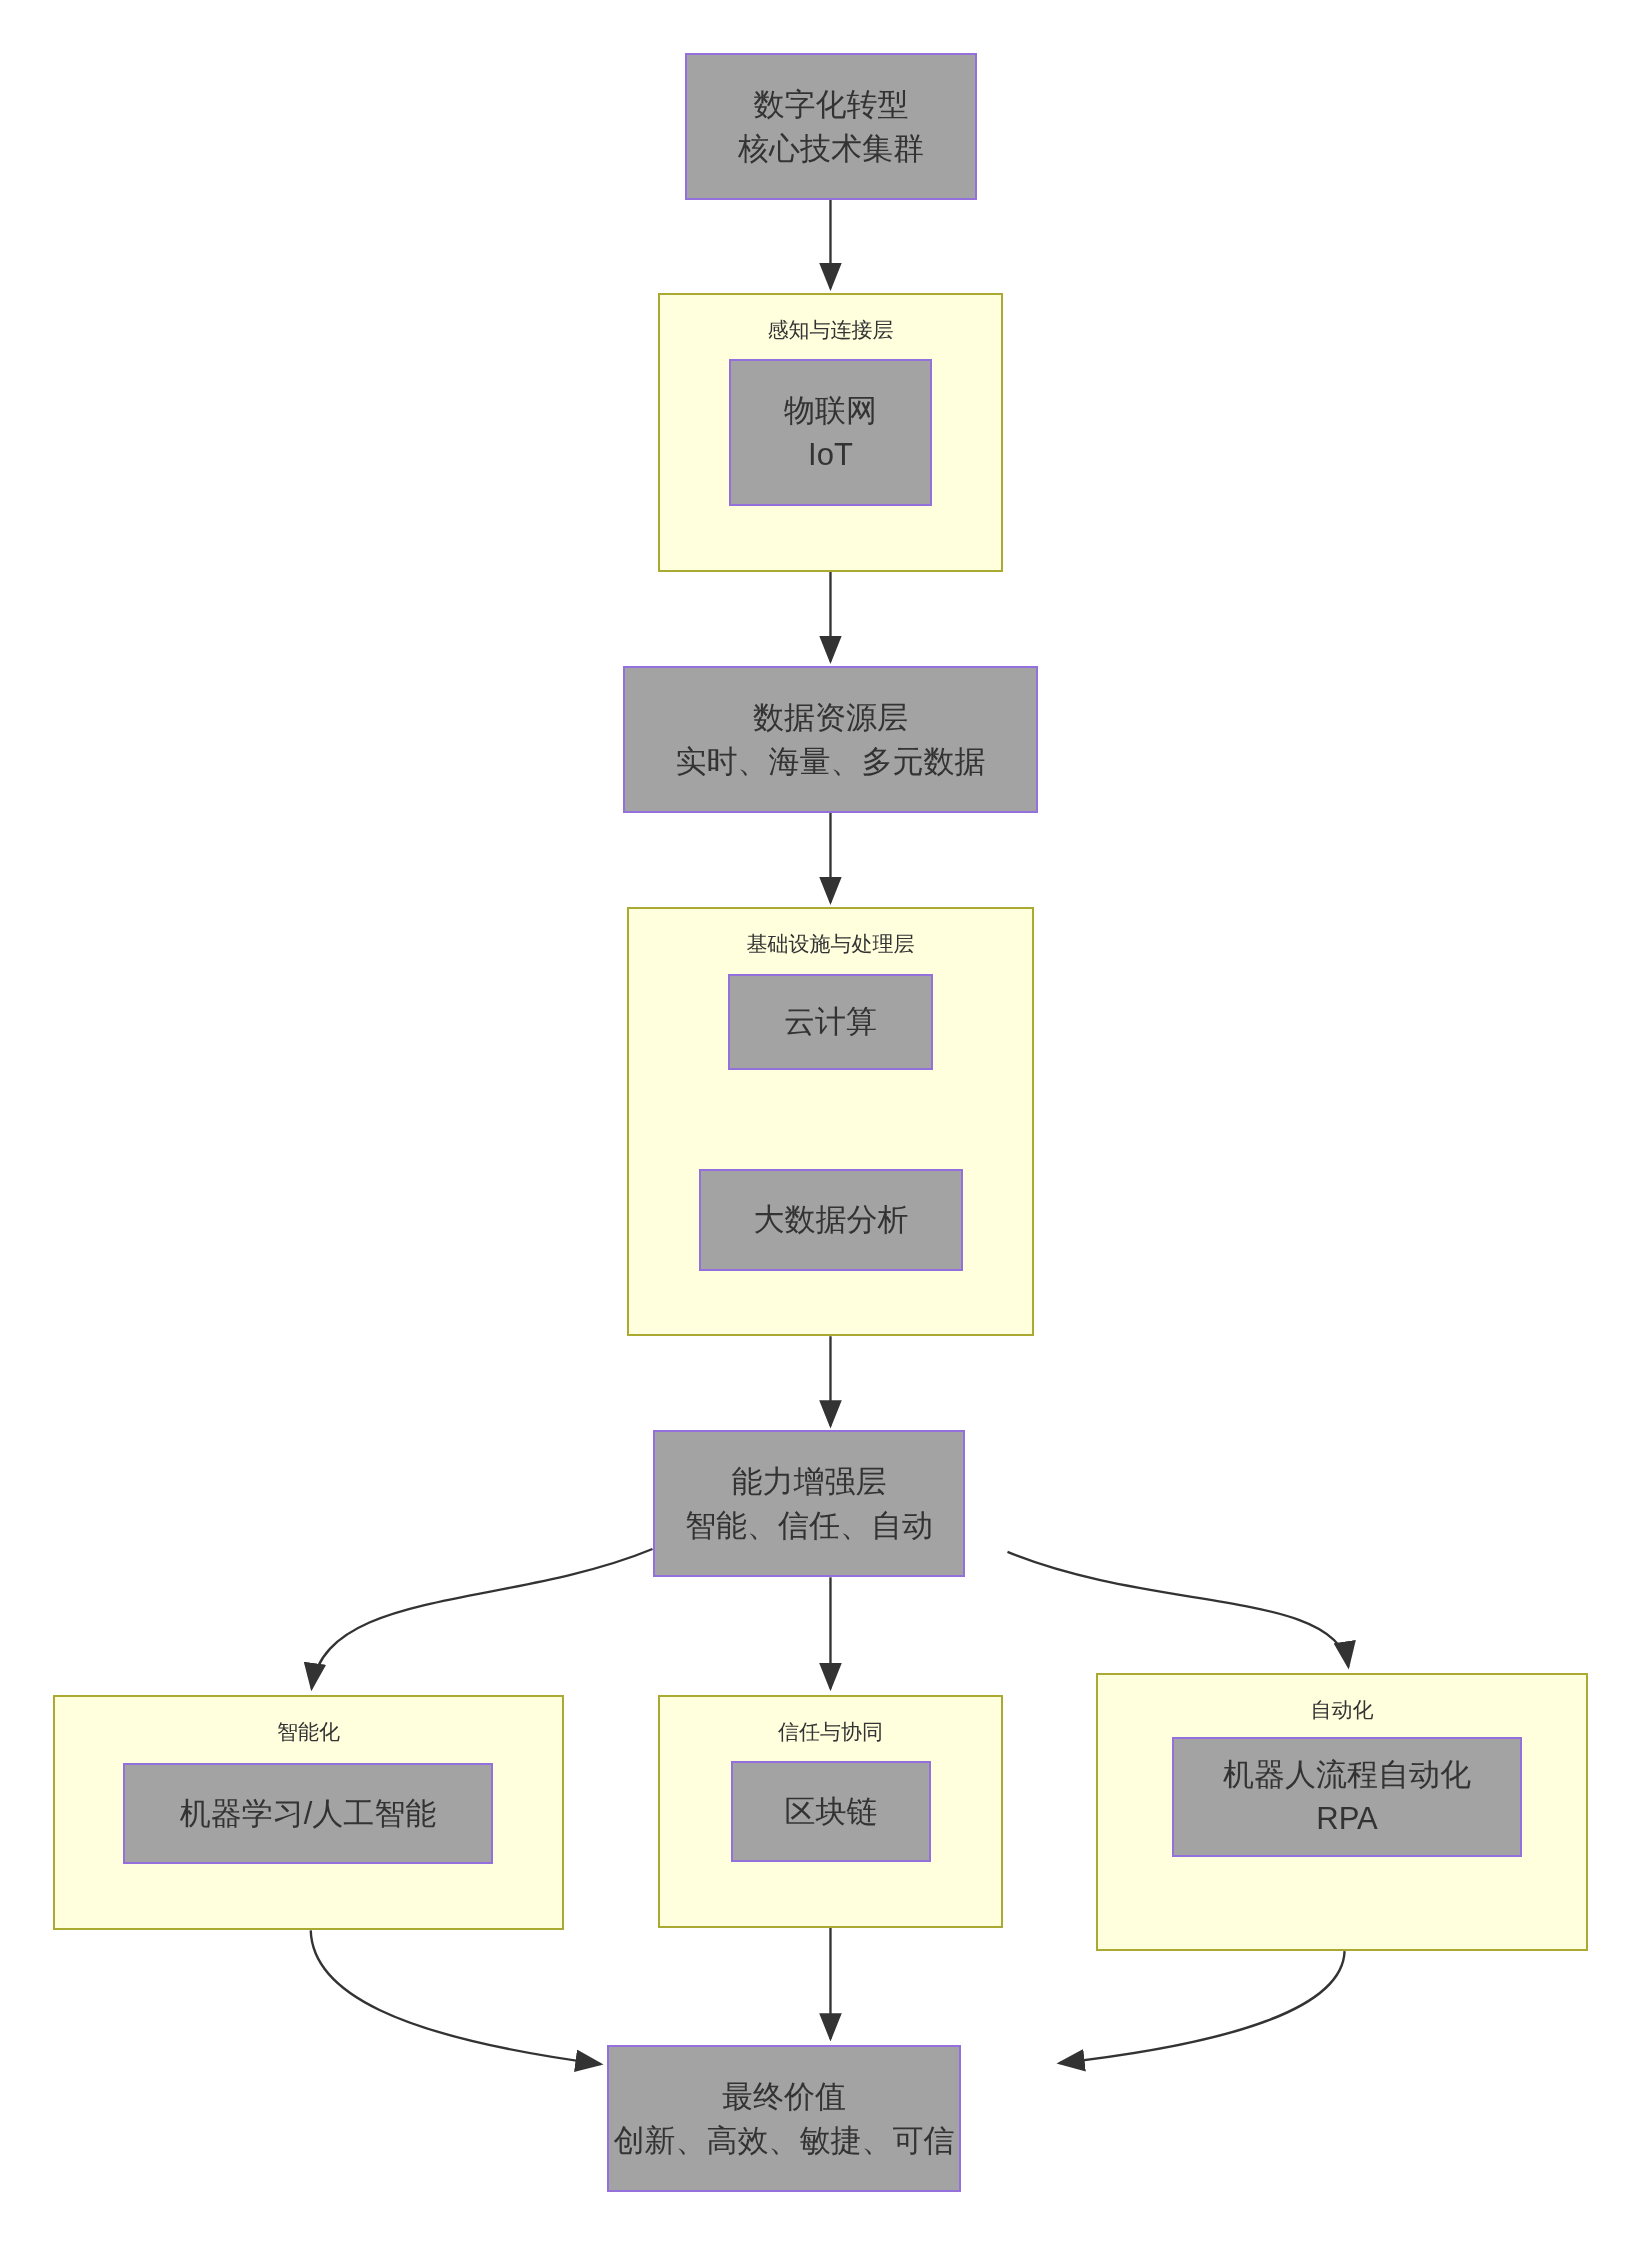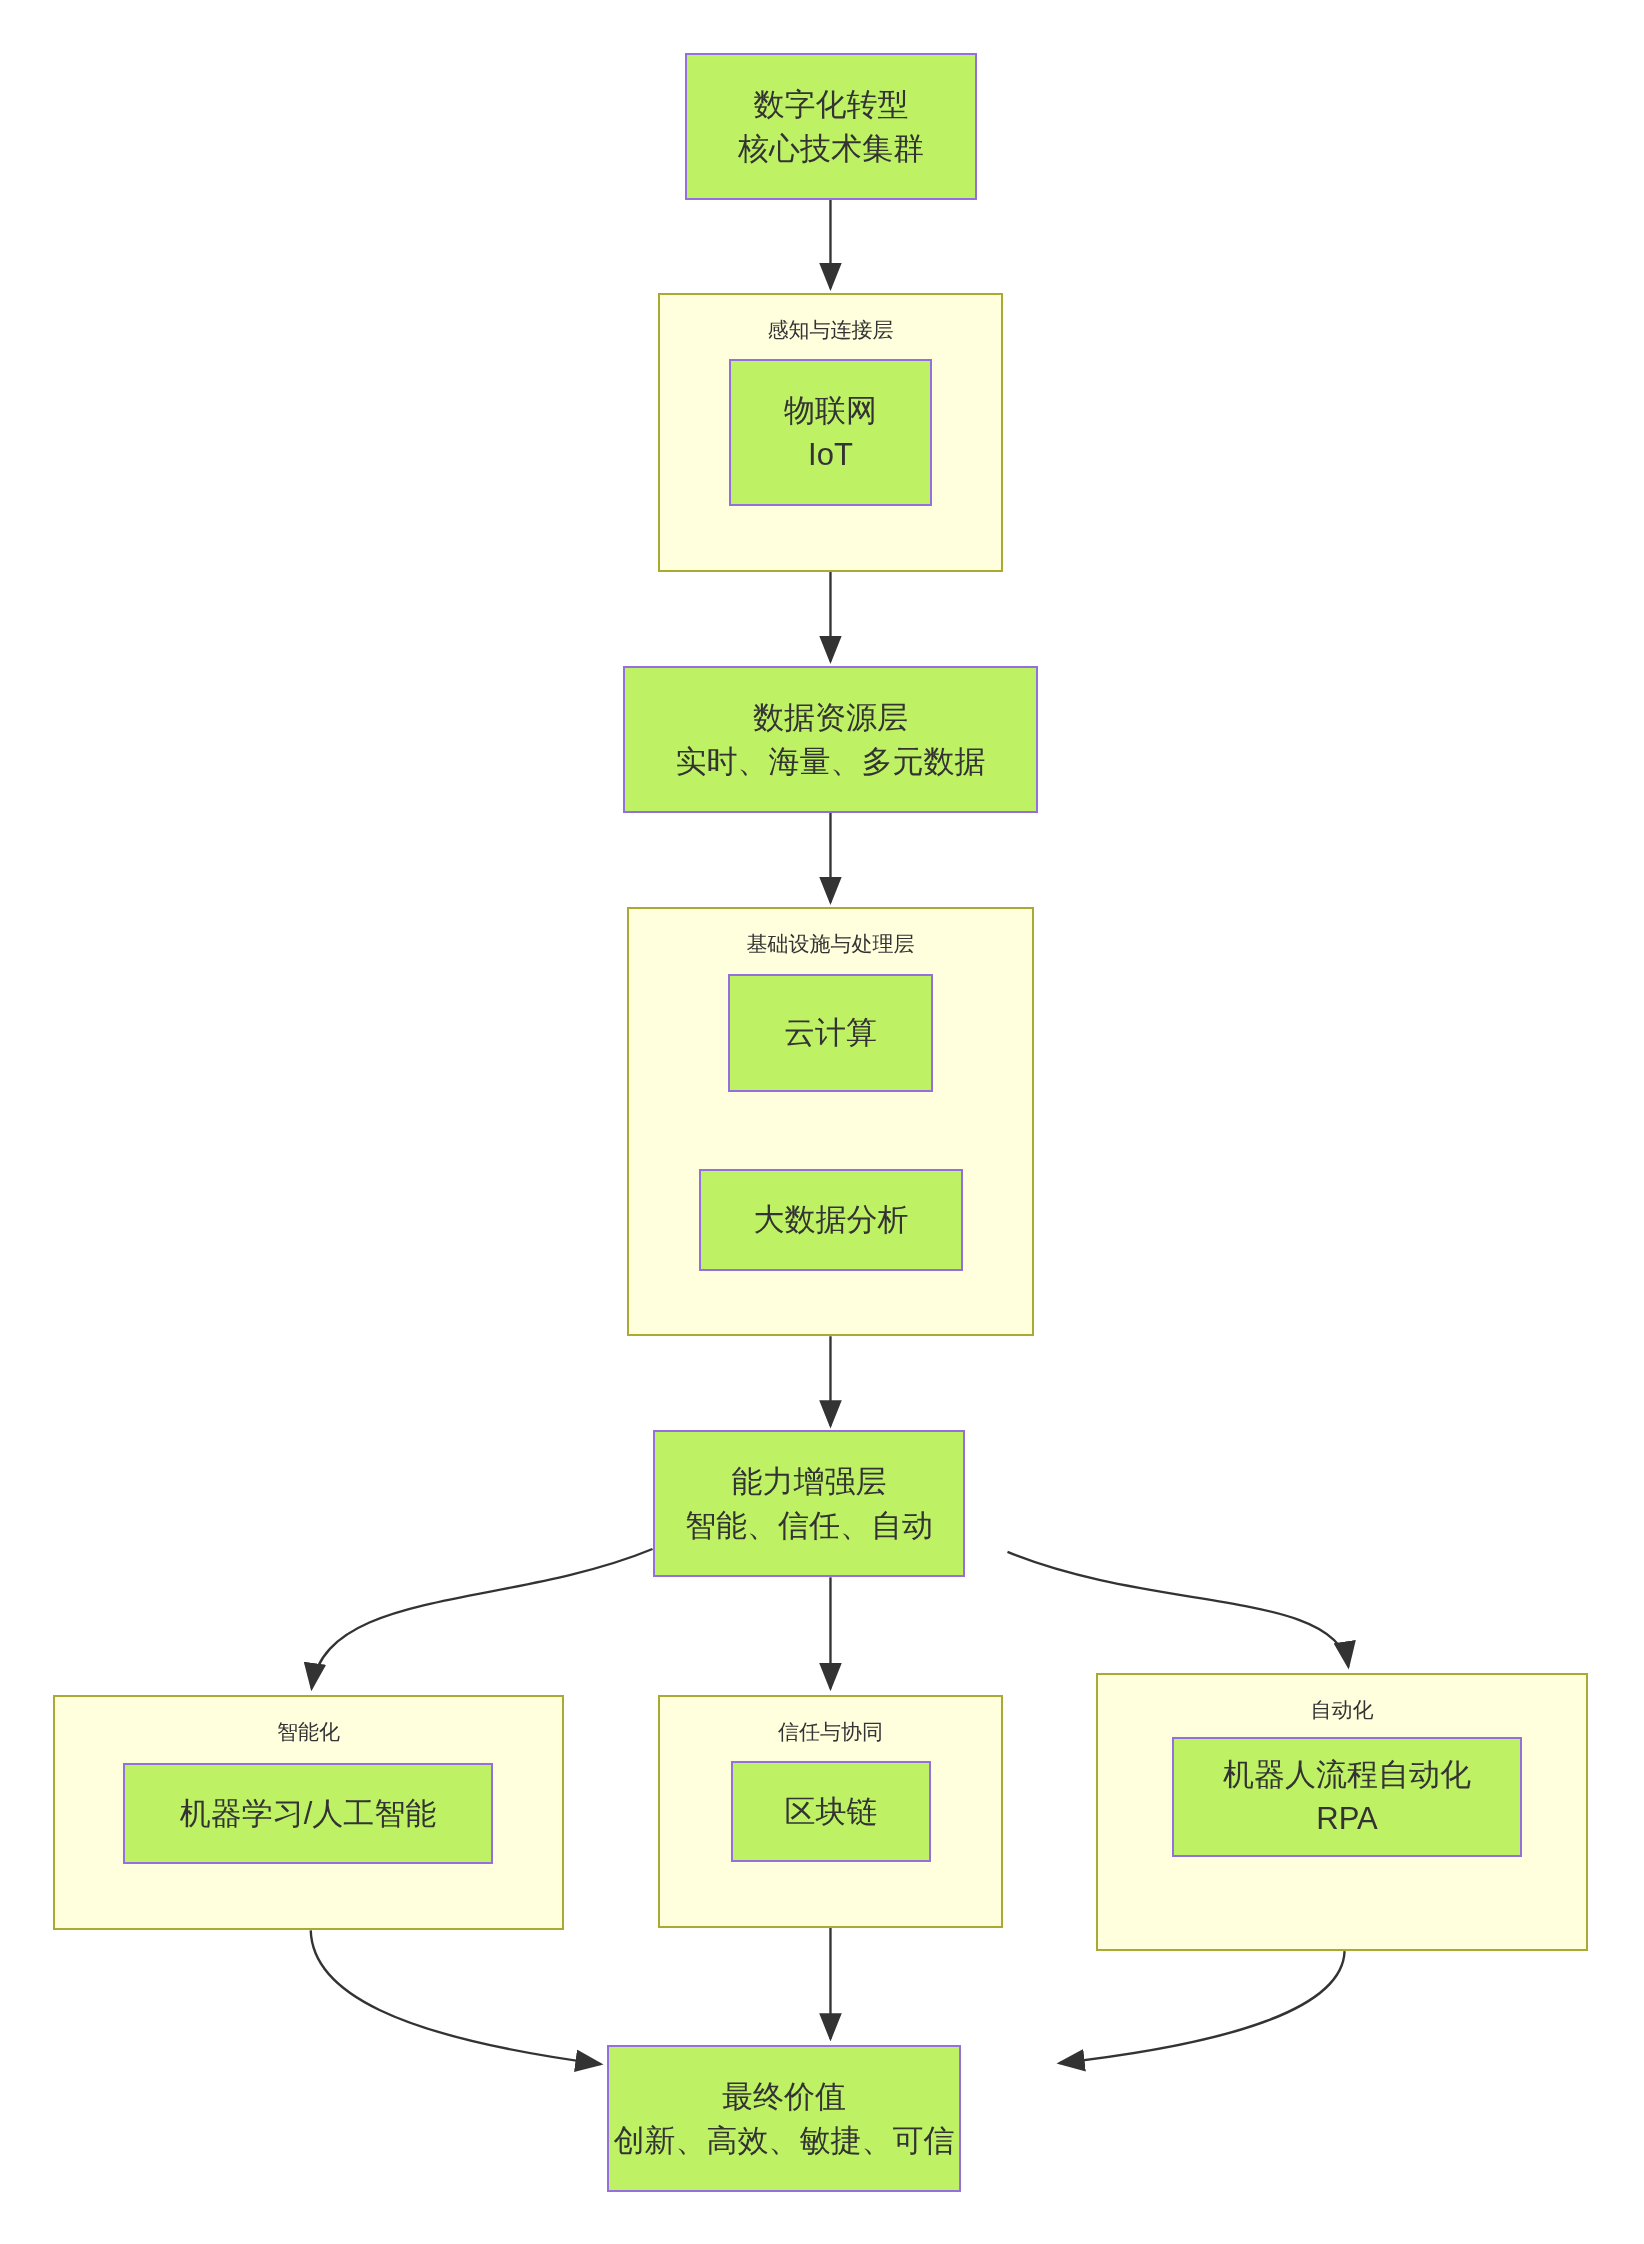--- a/index.html
+++ b/index.html
@@ -43,21 +43,21 @@
     top: 13px;
     text-align: center;
     font-size: 21px;
     line-height: 44px;
     color: #333333;
     white-space: nowrap;
   }
   .node {
     position: absolute;
     box-sizing: border-box;
-    background: #bef264;
+    background: #a3a3a3;
     border: 2.8px solid #9370DB;
     z-index: 3;
     display: flex;
     flex-direction: column;
     align-items: center;
     justify-content: center;
     text-align: center;
   }
   .node .line {
     font-size: 31px;
@@ -117,21 +117,21 @@
   <div class="node" style="left:729px;top:359px;width:203px;height:147px;">
     <div class="line">物联网</div>
     <div class="line">IoT</div>
   </div>
 
   <div class="node" style="left:623px;top:666px;width:415px;height:147px;">
     <div class="line">数据资源层</div>
     <div class="line">实时、海量、多元数据</div>
   </div>
 
-  <div class="node" style="left:728px;top:974px;width:205px;height:118px;">
+  <div class="node" style="left:728px;top:974px;width:205px;height:96px;">
     <div class="line">云计算</div>
   </div>
 
   <div class="node" style="left:699px;top:1169px;width:264px;height:102px;">
     <div class="line">大数据分析</div>
   </div>
 
   <div class="node" style="left:653px;top:1430px;width:312px;height:147px;">
     <div class="line">能力增强层</div>
     <div class="line">智能、信任、自动</div>

